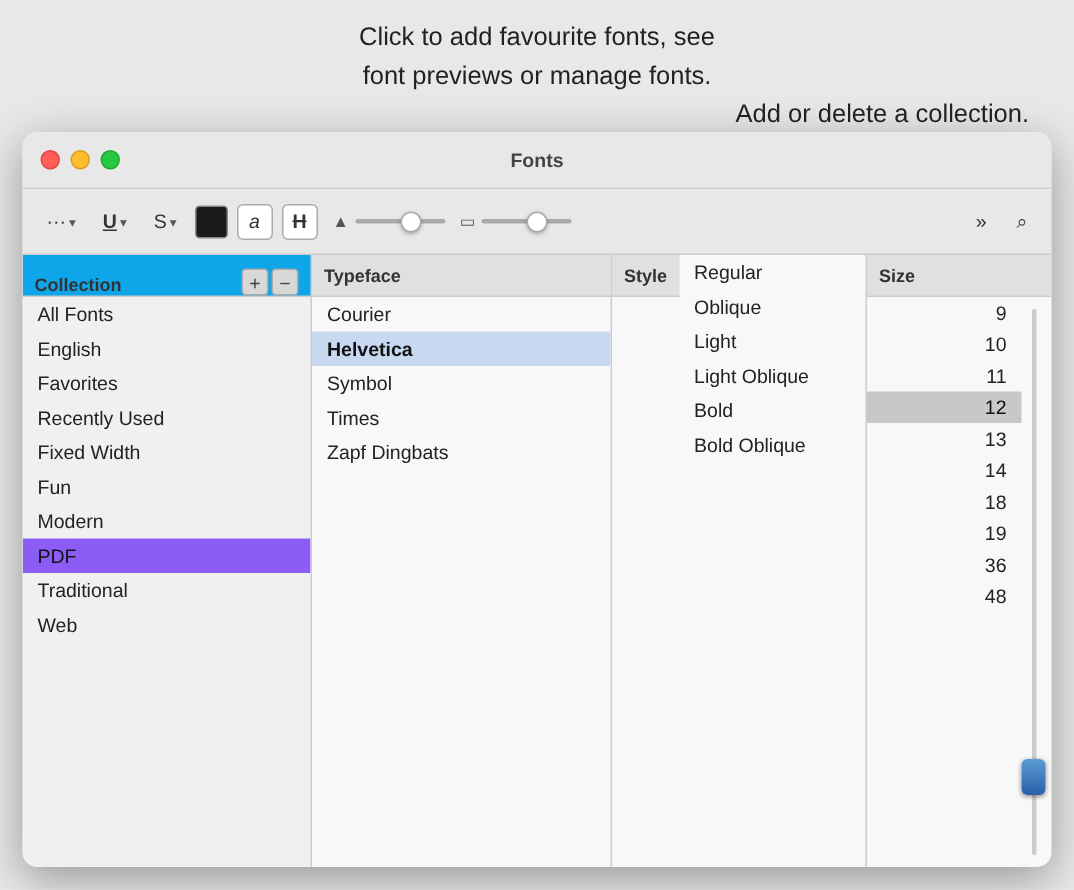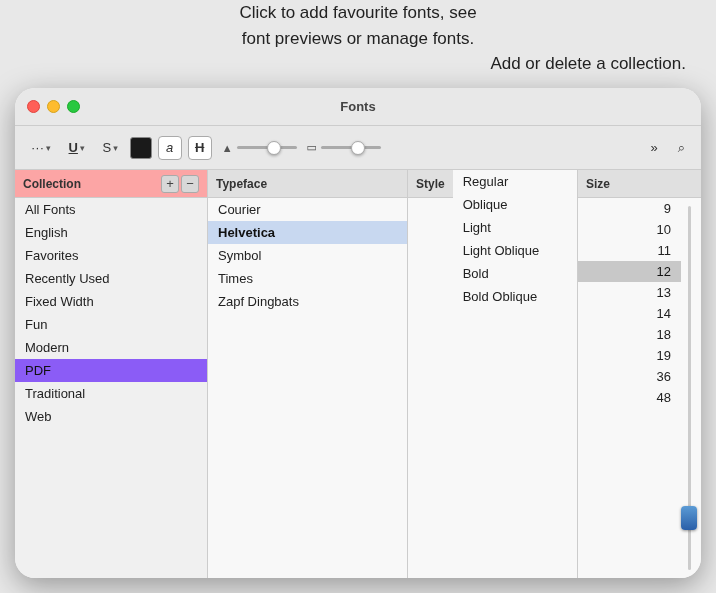--- a/index.html
+++ b/index.html
@@ -12,41 +12,41 @@
       width: 716px;
       height: 593px;
       overflow: hidden;
     }
 
     .tooltip-area {
       position: absolute;
       top: 0;
       left: 0;
       width: 716px;
-      padding: 0 30px;
+      padding: 12px 30px;
       text-align: center;
       font-size: 17px;
       color: #222;
       line-height: 1.5;
       pointer-events: none;
     }
 
     .tooltip-line2 {
       text-align: right;
       padding-left: 130px;
     }
 
     .window {
       position: absolute;
       top: 88px;
       left: 15px;
       width: 686px;
       height: 490px;
       background: #f5f5f5;
-      border-radius: 20px;
+      border-radius: 10px;
       box-shadow: 0 8px 30px rgba(0,0,0,0.35);
       display: flex;
       flex-direction: column;
       overflow: hidden;
     }
 
     .titlebar {
       background: #e8e8e8;
       height: 38px;
       display: flex;
@@ -196,25 +196,25 @@
       width: 193px;
       border-right: 1px solid #ccc;
       display: flex;
       flex-direction: column;
       background: #f0f0f0;
       flex-shrink: 0;
     }
 
     .collection-header {
       display: flex;
-      align-items: center;
+      align-items: flex-end;
       justify-content: space-between;
       height: 28px;
       padding: 0 8px;
-      background: #fca5a5;
+      background: #0ea5e9;
       border-bottom: 1px solid #ccc;
     }
 
     .collection-header-label {
       font-size: 12px;
       font-weight: 600;
       color: #333;
     }
 
     .header-btns {

